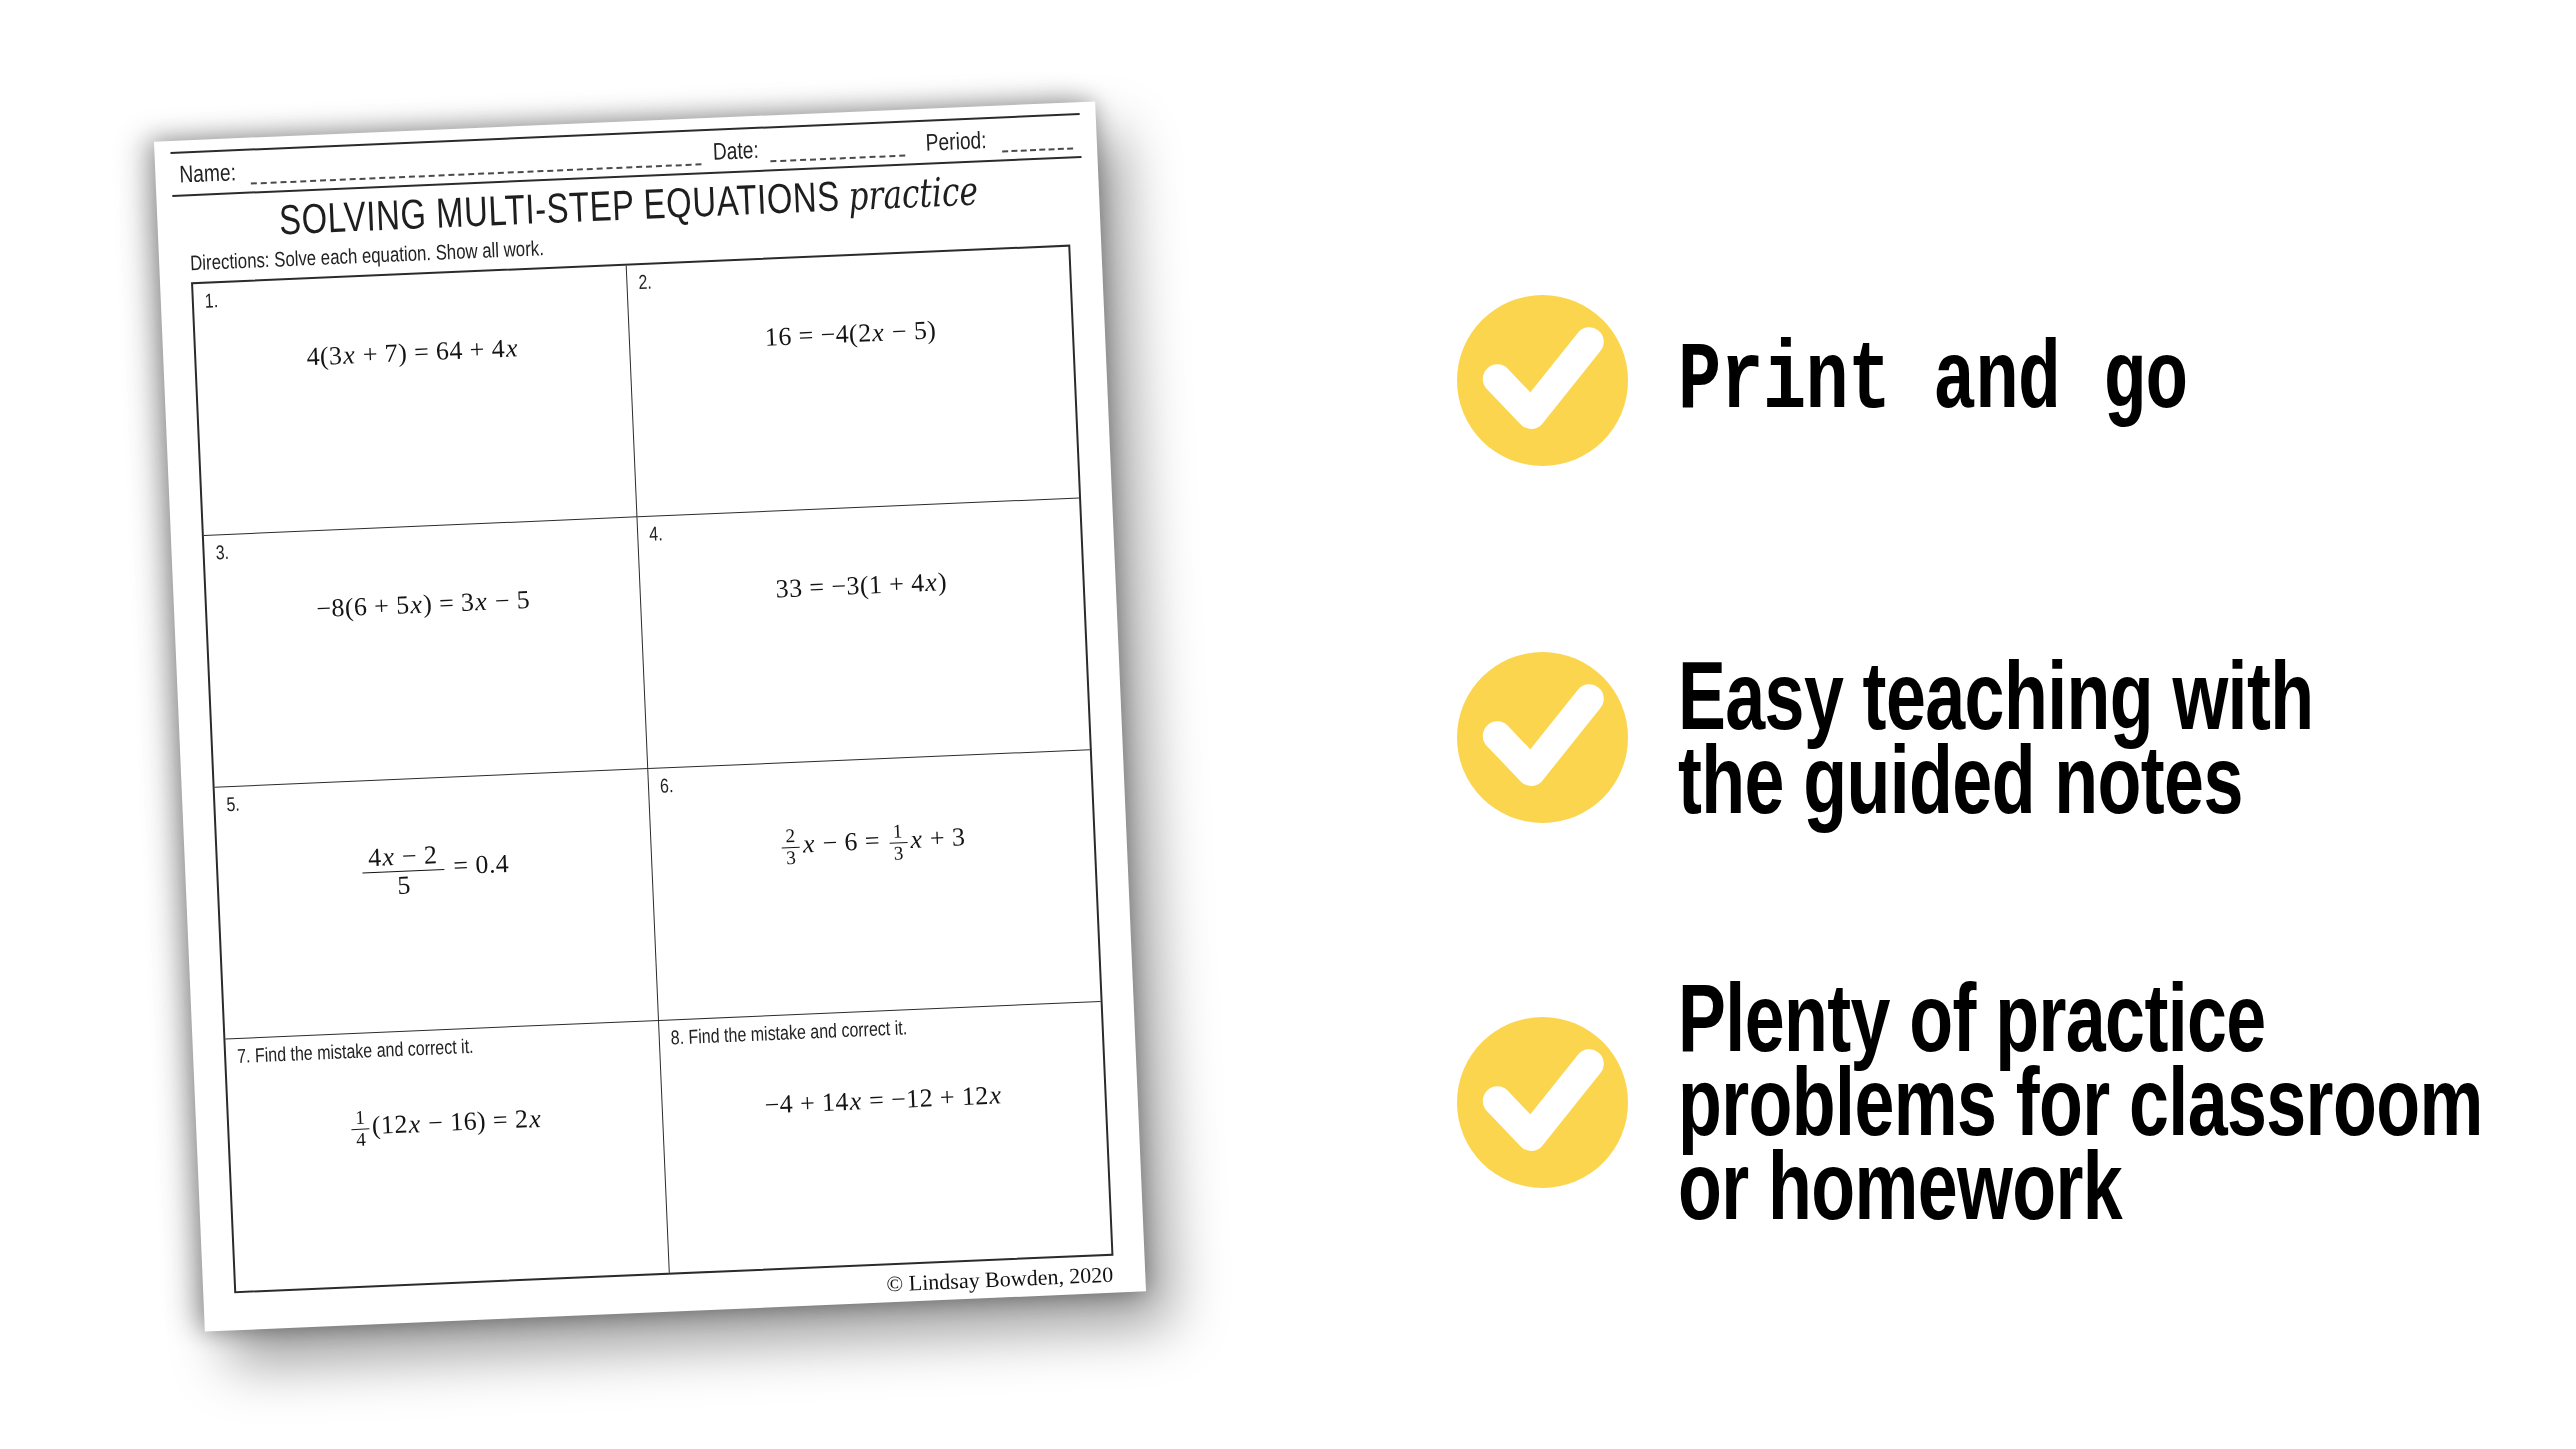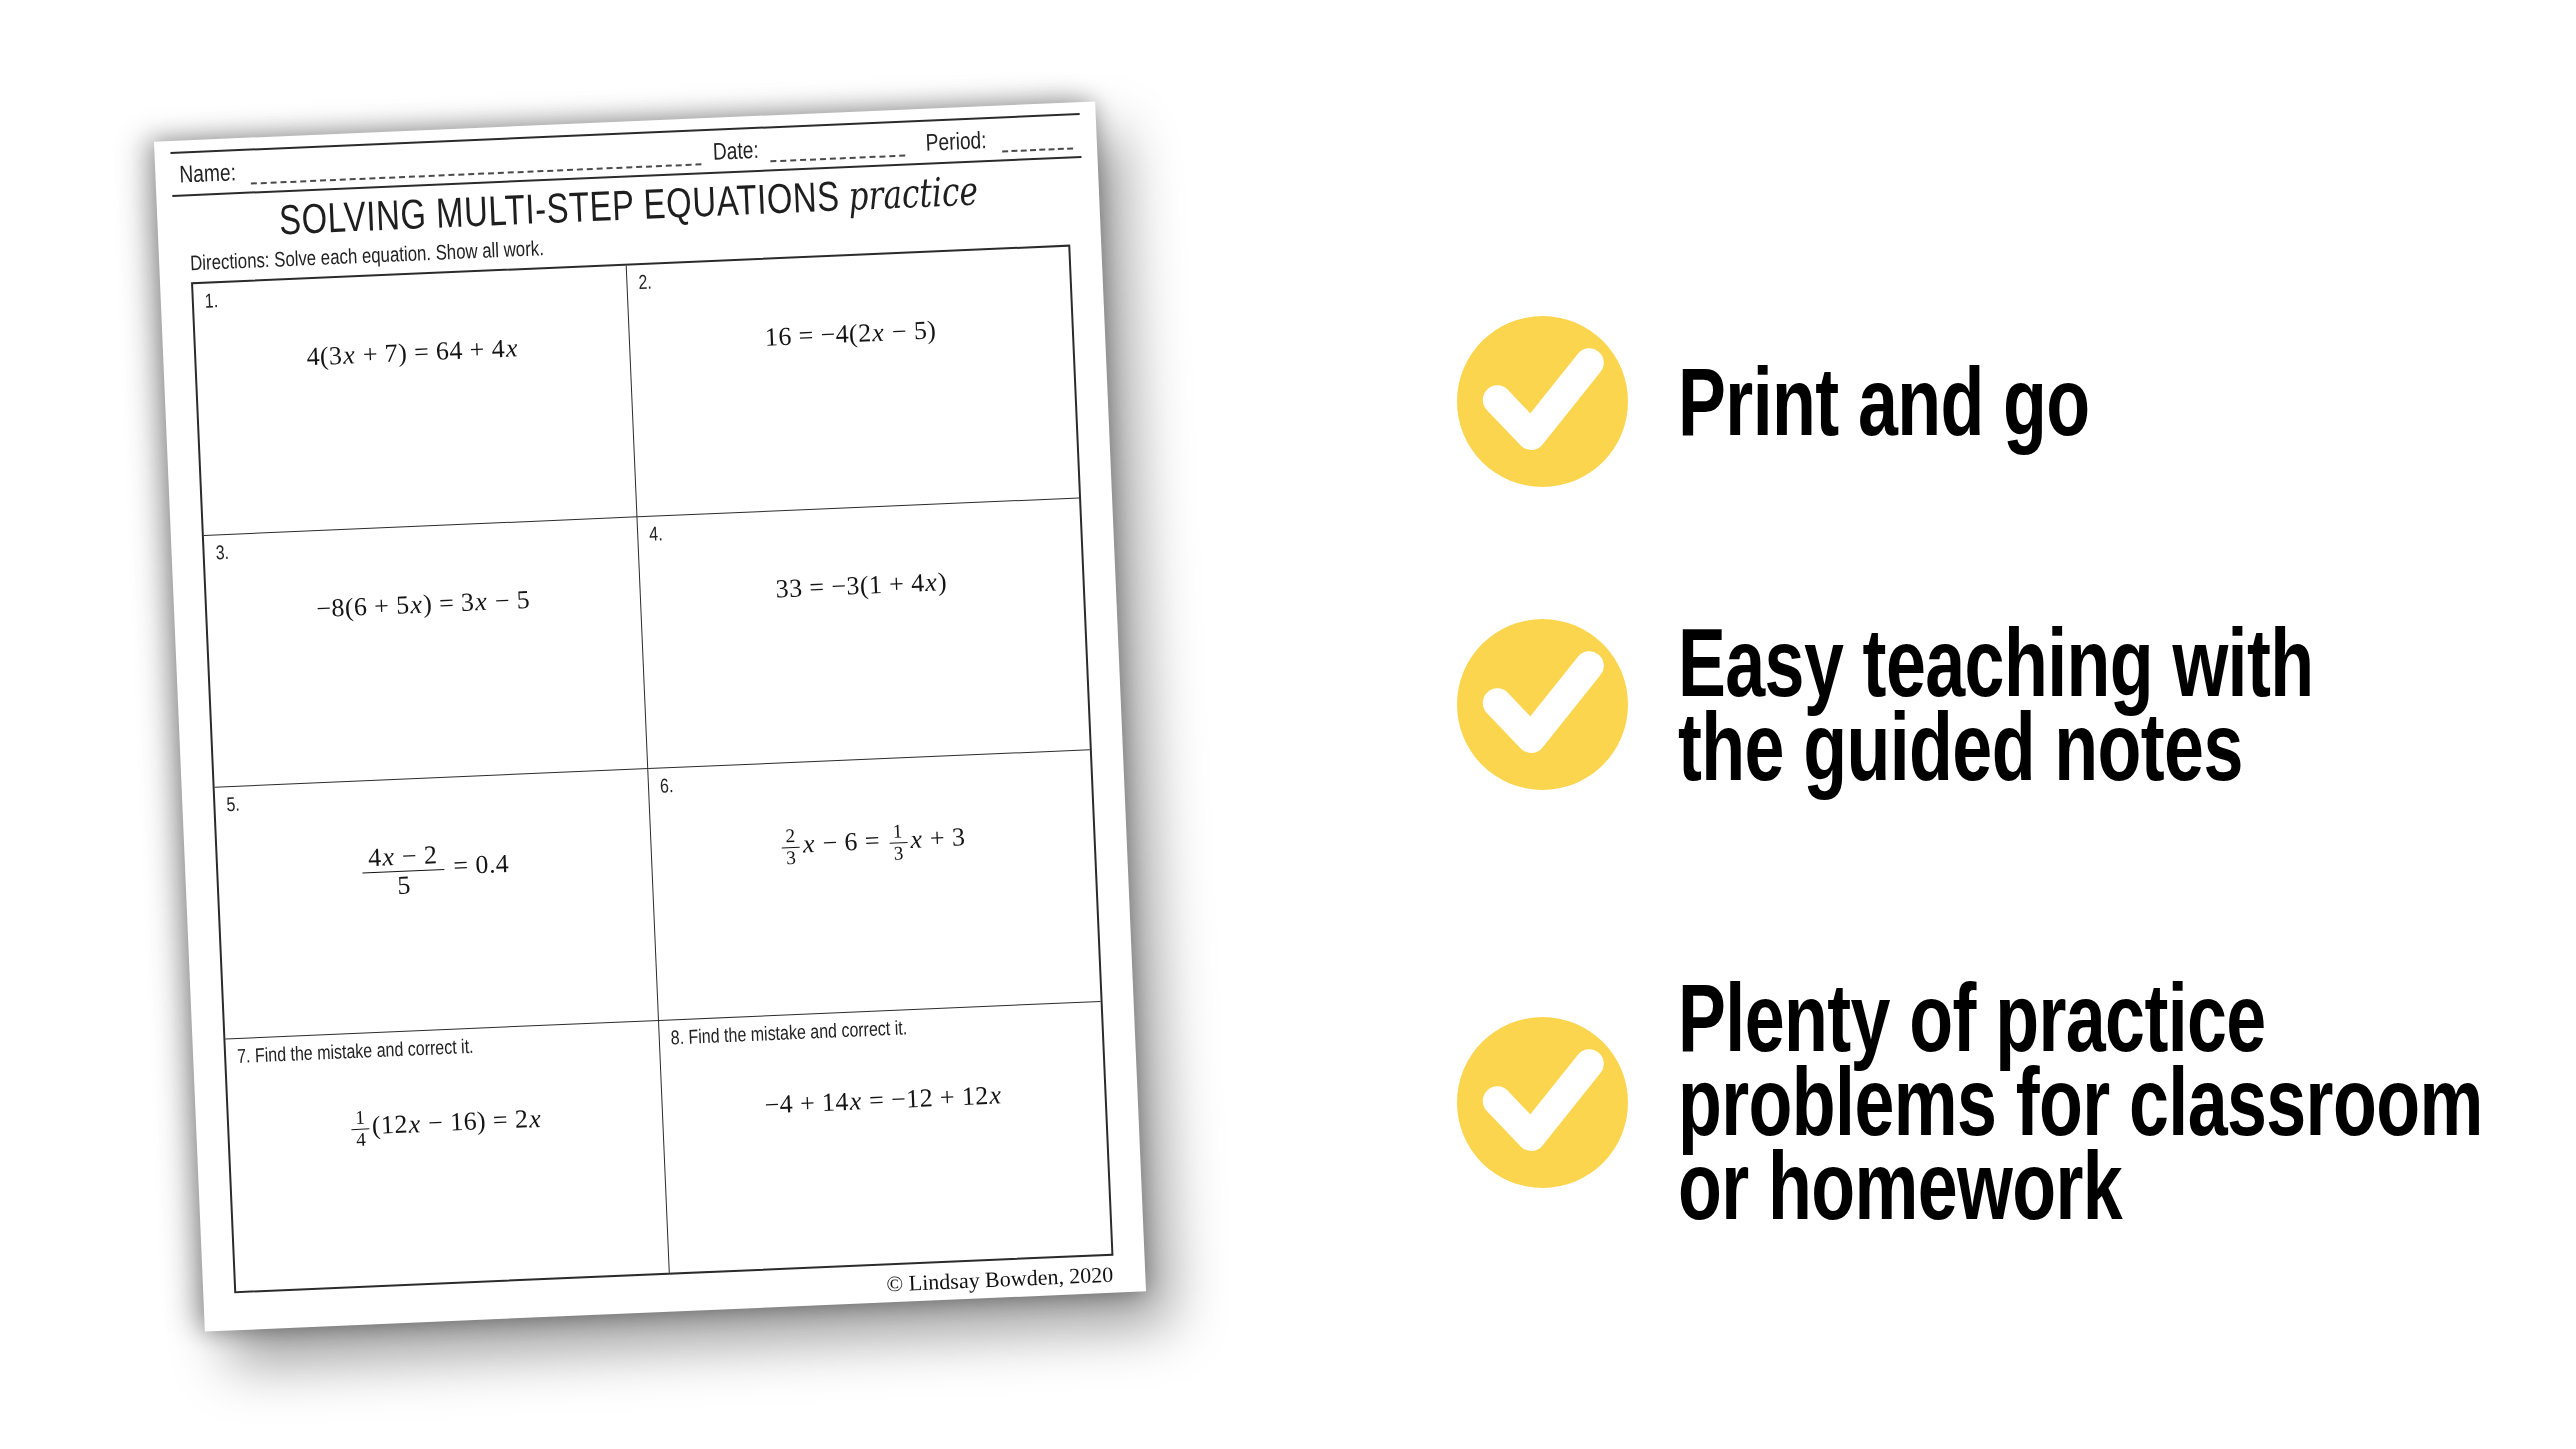--- a/index.html
+++ b/index.html
@@ -134,31 +134,31 @@
         <div class="cell last-col last-row has-note">
           <div class="cell-head"><span class="hand condense">8. Find the mistake and correct it.</span></div>
           <div class="equation"><span>−4 + 14<i>x</i> = −12 + 12<i>x</i></span></div>
         </div>
       </div>
 
     <div class="copyright">© Lindsay Bowden, 2020</div>
   </div>
 
   <div id="benefits">
-      <div class="benefit" style="top: 316px;">
+      <div class="benefit" style="top: 295px; font-family: Liberation Mono, monospace;">
         <div class="check-circle" style="background: rgb(251, 213, 77);">
           <svg viewBox="0 0 212 212">
             <path d="M50 104 L92 148 L164 58" fill="none" stroke="#FFFFFF" stroke-width="36" stroke-linecap="round" stroke-linejoin="round"></path>
           </svg>
         </div>
         <div class="benefit-text">
           <div>Print and go</div>
         </div>
       </div>
-      <div class="benefit" style="top: 619px; justify-content: center;">
+      <div class="benefit" style="top: 652px; justify-content: center;">
         <div class="check-circle" style="background: rgb(251, 213, 77);">
           <svg viewBox="0 0 212 212">
             <path d="M50 104 L92 148 L164 58" fill="none" stroke="#FFFFFF" stroke-width="36" stroke-linecap="round" stroke-linejoin="round"></path>
           </svg>
         </div>
         <div class="benefit-text">
           <div>Easy teaching with</div>
           <div>the guided notes</div>
         </div>
       </div>

